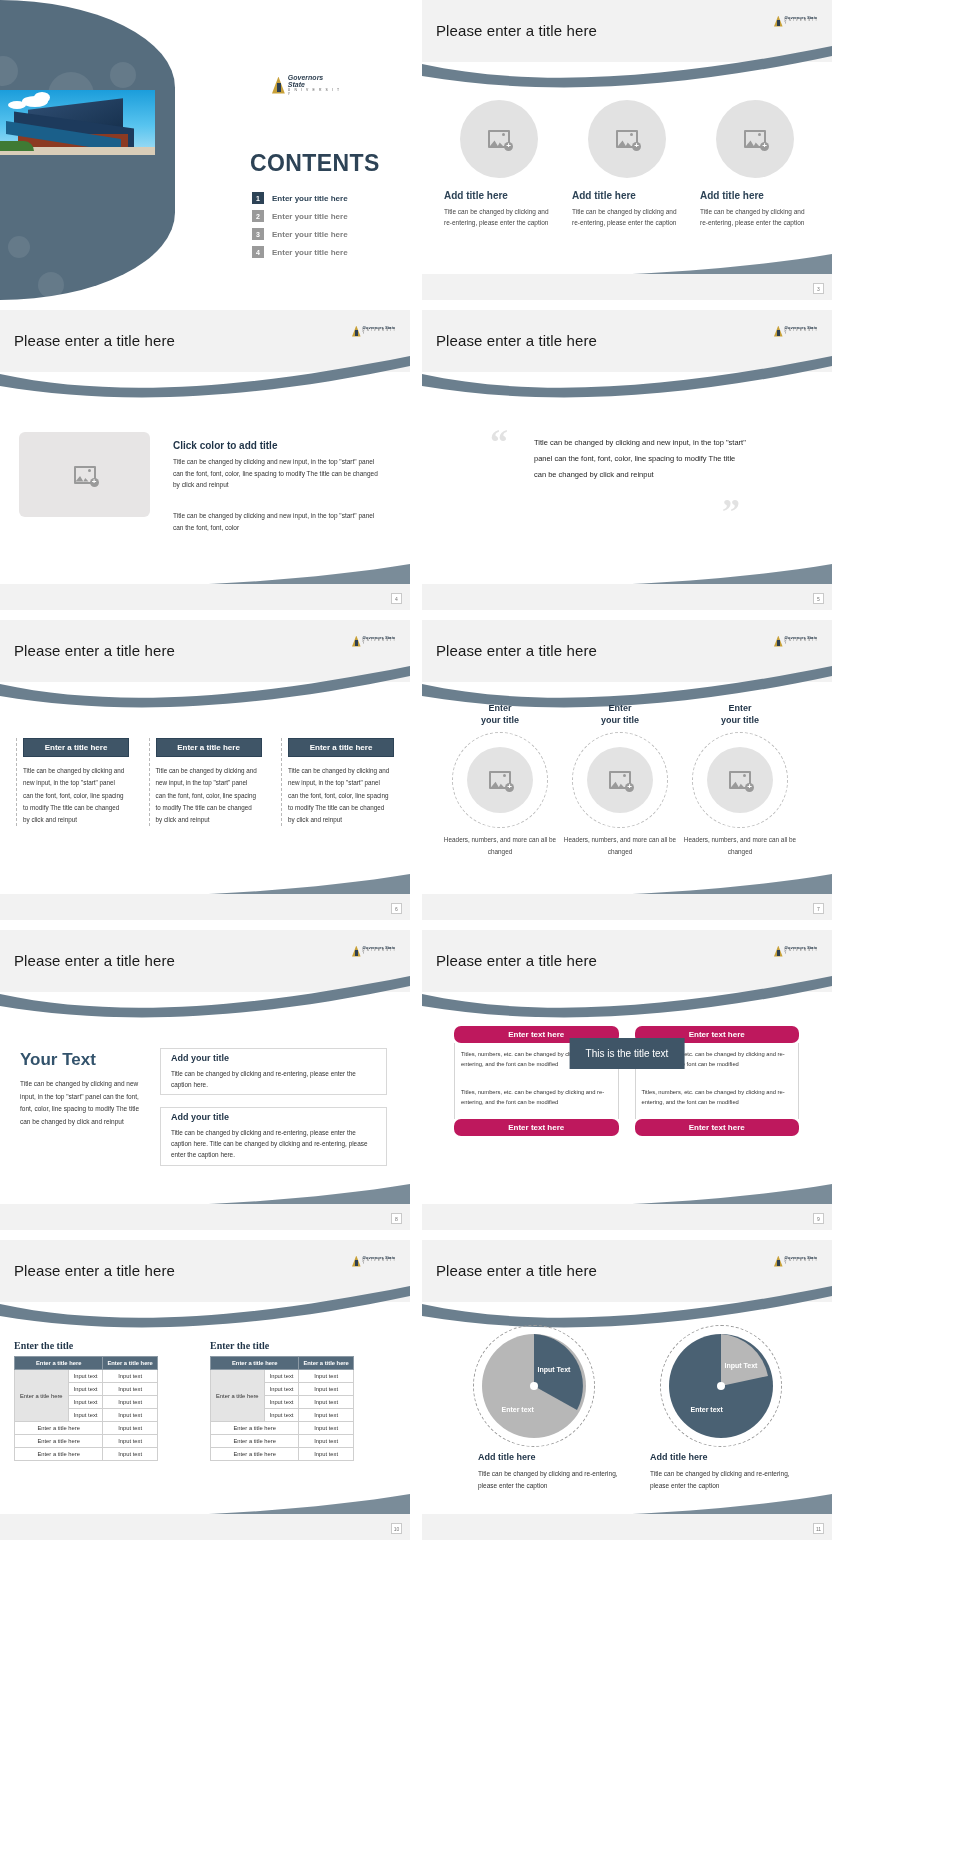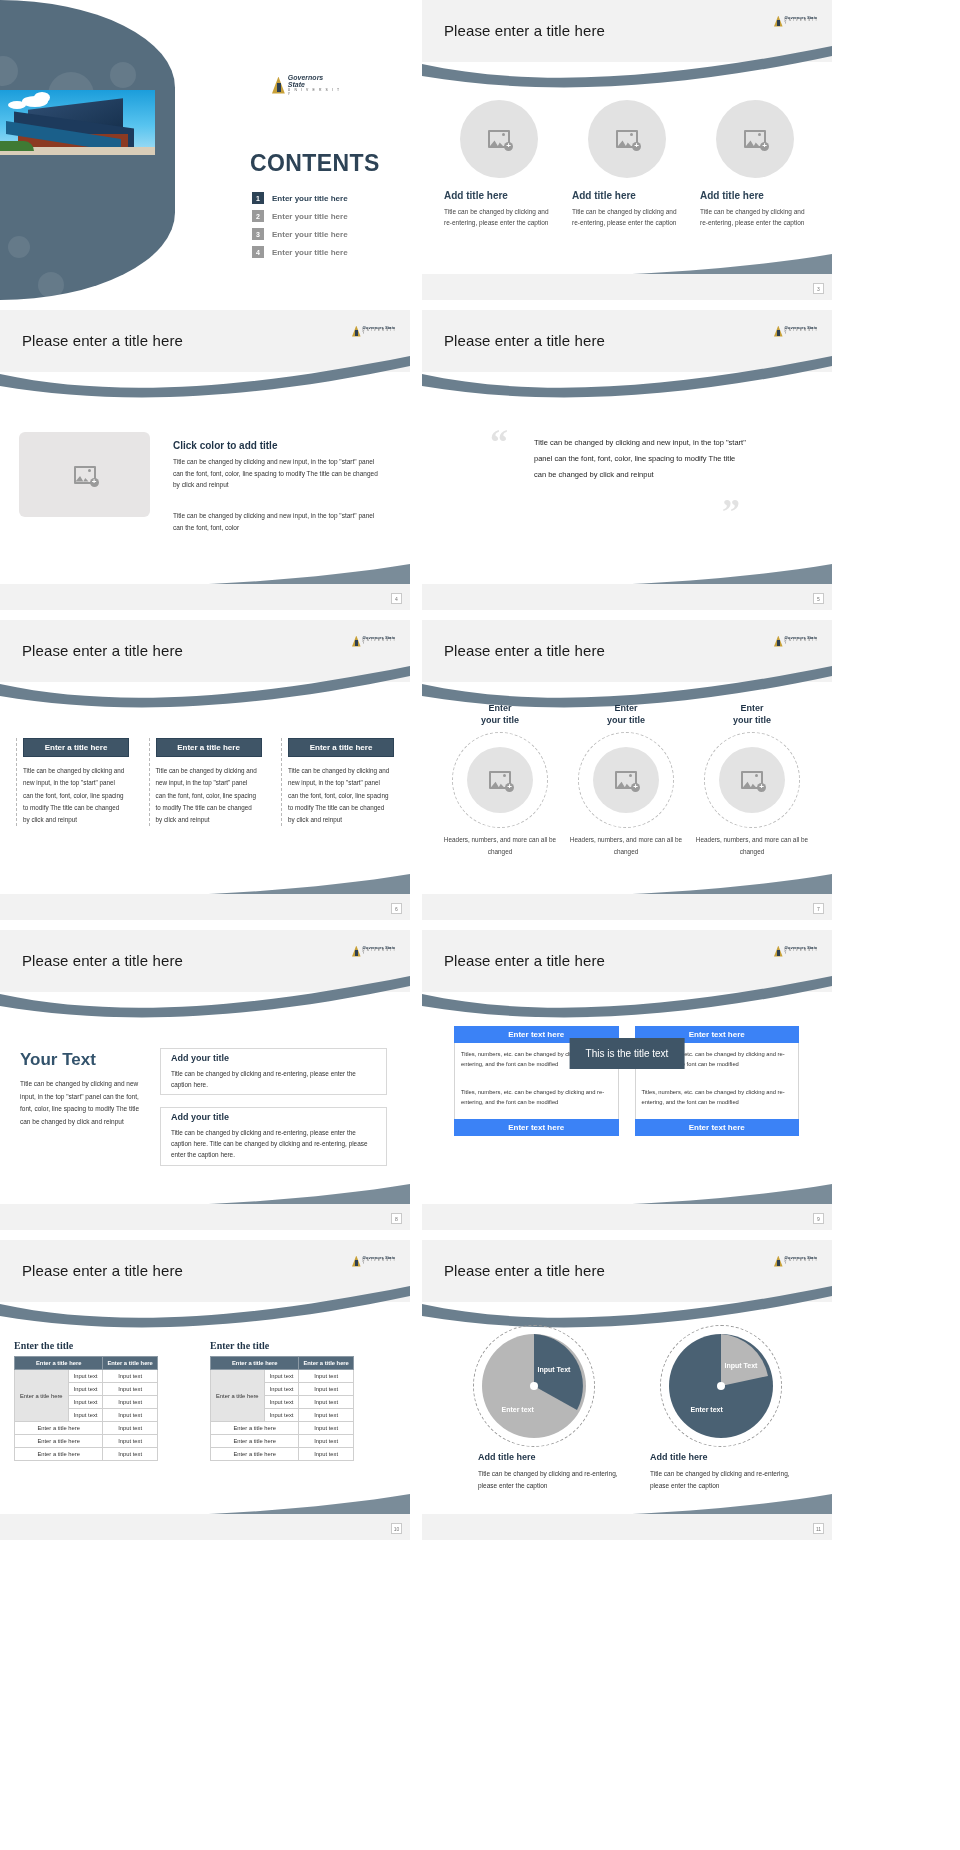--- a/index.html
+++ b/index.html
@@ -6,21 +6,21 @@
   html,body { width:960px; height:1850px; background:#ffffff;
     font-family:"Liberation Sans", sans-serif; }
   .grid { display:grid; grid-template-columns:410px 410px;
           grid-auto-rows:300px; gap:10px 12px; padding:0;
           justify-content:start; }
   .slide { position:relative; width:410px; height:300px;
            background:#ffffff; overflow:hidden; }
   
   .hdr { position:absolute; top:0; left:0; right:0; height:62px;
          background:#f2f2f2; }
-  .hdr-title { position:absolute; left:22px; top:22px; font-size:15px;
+  .hdr-title { position:absolute; left:14px; top:22px; font-size:15px;
                color:#1a1a1a; font-weight:400; letter-spacing:.1px; }
   .logo { position:absolute; right:12px; top:14px; width:46px; height:14px;
           display:flex; align-items:center; gap:2px; }
   .logo .mark { width:9px; height:11px; background:#c8a13a;
                 clip-path:polygon(50% 0,100% 100%,0 100%); position:relative; }
   .logo .mark::after{ content:""; position:absolute; left:3px; top:4px;
                 width:3px; height:6px; background:#2d3f50; }
   .logo .txt { font-size:4.2px; line-height:1.15; color:#2d3f50;
                font-weight:700; font-style:italic; }
   .logo .txt small{ display:block; font-style:normal; font-weight:400;
@@ -119,44 +119,44 @@
     font-size:7.5px; line-height:2.15; color:#1f1f1f; }
   
   .cols { position:absolute; top:118px; left:16px; right:16px; display:flex;
     justify-content:space-between; }
   .col { width:113px; border-left:1px dashed #b9b9b9; padding-left:6px; }
   .col-h { background:#3f5567; color:#fff; font-size:8px; font-weight:700;
     text-align:center; padding:4px 0; border:1px solid #2d4356; }
   .col-p { margin-top:8px; font-size:6.3px; line-height:1.95; color:#333;
     padding-right:4px; }
   
-  .d-row { position:absolute; top:82px; left:18px; right:20px; display:flex;
-    justify-content:space-between; }
+  .d-row { position:absolute; top:82px; left:18px; right:10px; display:flex;
+    }
   .d-col { width:120px; text-align:center; position:relative; }
   .d-title { font-size:9px; font-weight:700; color:#1f3347; line-height:1.35; }
   .d-ring { width:96px; height:96px; border-radius:50%;
     border:1px dashed #bdbdbd; margin:6px auto 0; display:flex;
     align-items:center; justify-content:center; }
   .d-inner { width:66px; height:66px; border-radius:50%; background:#e3e3e3;
     display:flex; align-items:center; justify-content:center; }
   .d-p { margin-top:6px; font-size:6.4px; line-height:1.8; color:#444; }
   
   .yt-title { position:absolute; left:20px; top:120px; font-size:17px;
     font-weight:700; color:#33536c; }
   .yt-p { position:absolute; left:20px; top:148px; width:128px; font-size:6.5px;
     line-height:1.95; color:#333; }
   .card { position:absolute; left:160px; width:227px; border:1px solid #d8d8d8;
     background:#fff; padding:4px 10px; }
   .card-h { font-size:9px; font-weight:700; color:#1f3347; }
   .card-p { margin-top:5px; font-size:6.4px; line-height:1.75; color:#333; }
   
   .q-wrap { position:absolute; left:32px; top:96px; width:345px; }
   .q-grid { display:grid; grid-template-columns:1fr 1fr; gap:0 16px; }
-  .q-hdr { background:#3b82f6; color:#fff; font-size:8px; font-weight:700;
-    text-align:center; padding:4px 0; }
+  .q-hdr { background:#be185d; color:#fff; font-size:8px; font-weight:700;
+    text-align:center; padding:4px 0;border-radius:7px; }
   .q-cell { font-size:5.8px; line-height:1.7; color:#333; padding:7px 6px 10px;
     border-left:1px solid #d5d5d5; border-right:1px solid #d5d5d5;
     min-height:38px; }
   .q-center { position:absolute; left:50%; top:108px; transform:translateX(-50%);
     background:#3f5567; color:#fff; font-size:10px; font-weight:400;
     padding:10px 16px; white-space:nowrap; }
   
   .t-block { position:absolute; top:100px; }
   .t-label { font-size:10px; font-weight:700; color:#1f3347;
     margin-bottom:5px;font-family:Liberation Serif, serif; }

